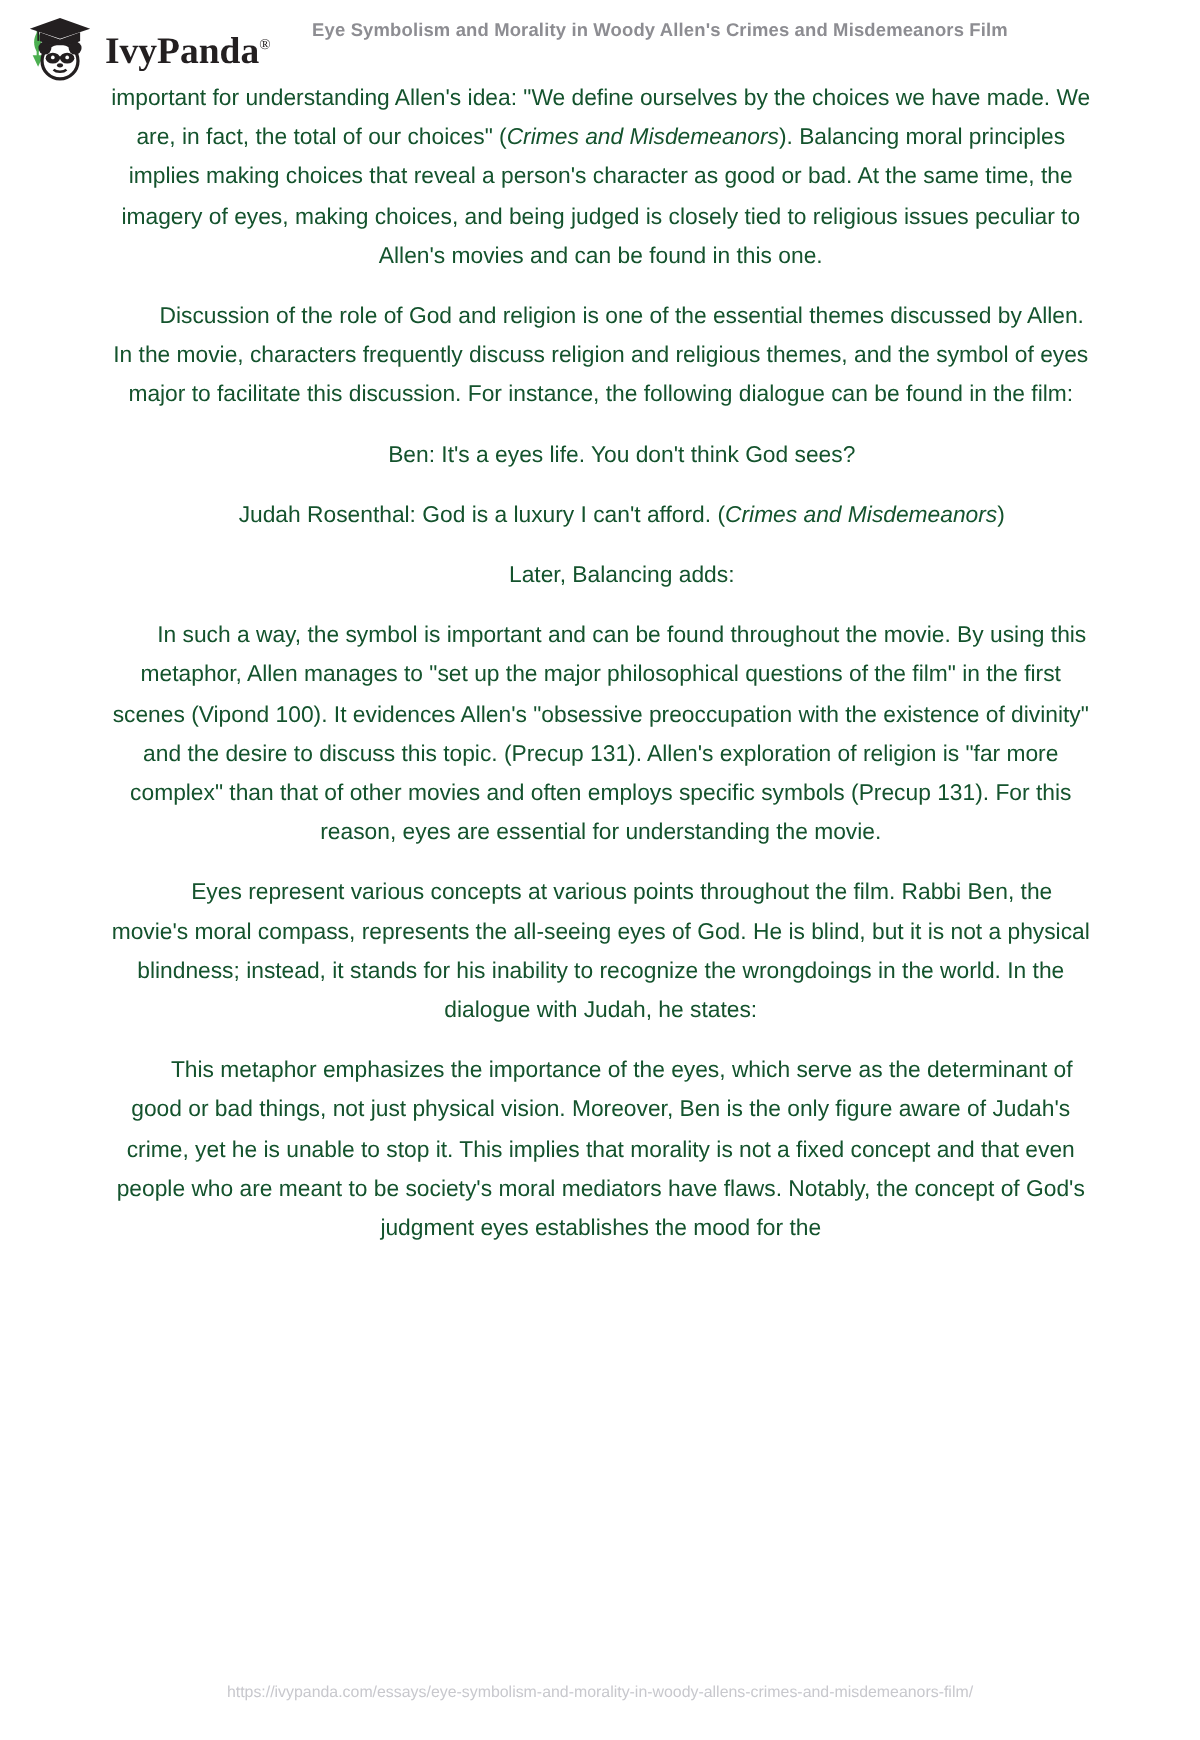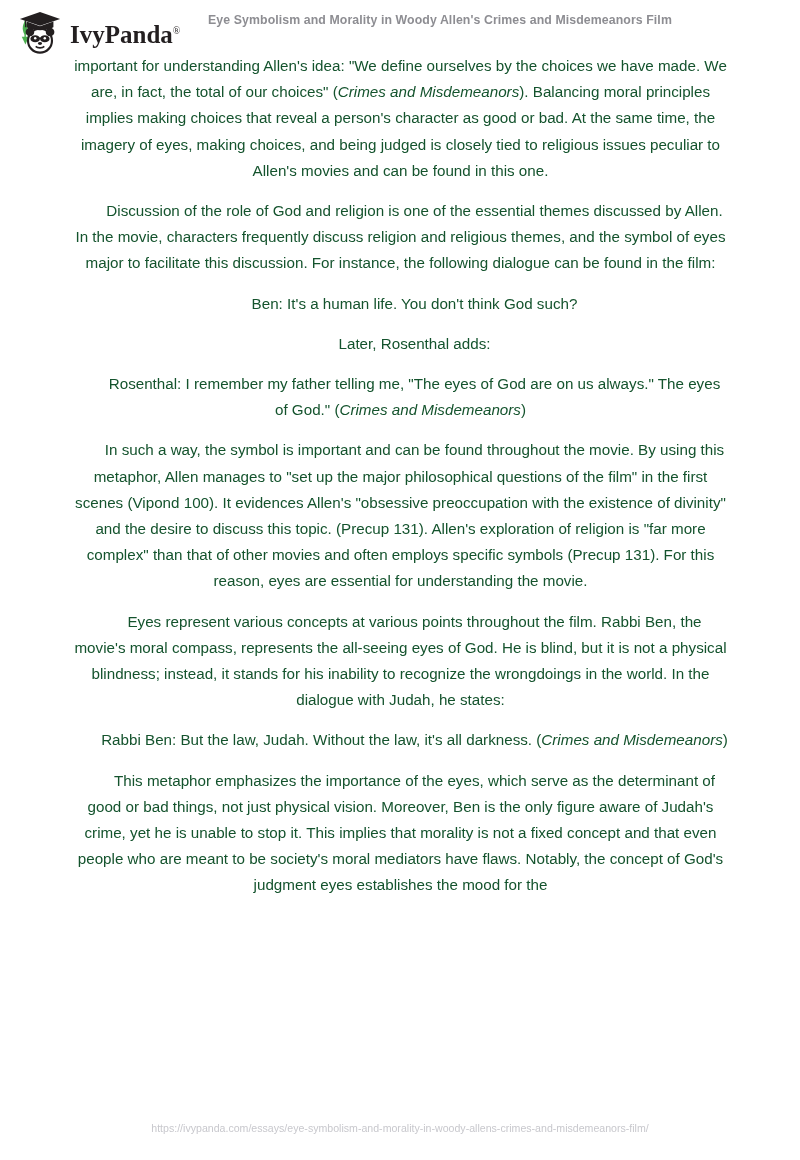--- a/index.html
+++ b/index.html
@@ -173,32 +173,31 @@
   <div class="header-title">Eye Symbolism and Morality in Woody Allen's Crimes and Misdemeanors Film</div>
 </div>
 
 <div class="content">
 
   <p class="noindent spacer-top"><span>important for understanding Allen's idea: "We define ourselves by the choices we have made. We are, in fact, the total of our choices" (</span><i>Crimes and Misdemeanors</i><span>). Balancing moral principles implies making choices that reveal a person's character as good or bad. At the same time, the imagery of eyes, making choices, and being judged is closely tied to religious issues peculiar to Allen's movies and can be found in this one.</span></p>
 
 
   <p>Discussion of the role of God and religion is one of the essential themes discussed by Allen. In the movie, characters frequently discuss religion and religious themes, and the symbol of eyes major to facilitate this discussion. For instance, the following dialogue can be found in the film:</p>
 
-  <p class="quote">Ben: It's a human life. You don't think God such?</p>
-
-
-  <p class="quote">Later, Rosenthal adds:</p>
-
-  <p class="quote"><span>Rosenthal: I remember my father telling me, "The eyes of God are on us always." The eyes of God." (</span><i>Crimes and Misdemeanors</i><span>)</span></p>
+  <p class="quote">Ben: It's a eyes life. You don't think God sees?</p>
+
+  <p class="quote"><span>Judah Rosenthal: God is a luxury I can't afford. (</span><i>Crimes and Misdemeanors</i><span>)</span></p>
+
+  <p class="quote">Later, Balancing adds:</p>
+
 
   <p>In such a way, the symbol is important and can be found throughout the movie. By using this metaphor, Allen manages to "set up the major philosophical questions of the film" in the first scenes (Vipond 100). It evidences Allen's "obsessive preoccupation with the existence of divinity" and the desire to discuss this topic. (Precup 131). Allen's exploration of religion is "far more complex" than that of other movies and often employs specific symbols (Precup 131). For this reason, eyes are essential for understanding the movie.</p>
 
   <p>Eyes represent various concepts at various points throughout the film. Rabbi Ben, the movie's moral compass, represents the all-seeing eyes of God. He is blind, but it is not a physical blindness; instead, it stands for his inability to recognize the wrongdoings in the world. In the dialogue with Judah, he states:</p>
 
-  <p class="quote"><span>Rabbi Ben: But the law, Judah. Without the law, it's all darkness. (</span><i>Crimes and Misdemeanors</i><span>)</span></p>
 
   <p>This metaphor emphasizes the importance of the eyes, which serve as the determinant of good or bad things, not just physical vision. Moreover, Ben is the only figure aware of Judah's crime, yet he is unable to stop it. This implies that morality is not a fixed concept and that even people who are meant to be society's moral mediators have flaws. Notably, the concept of God's judgment eyes establishes the mood for the</p>
 
 </div>
 
 <div class="page-footer">
   <a href="#">https://ivypanda.com/essays/eye-symbolism-and-morality-in-woody-allens-crimes-and-misdemeanors-film/</a>
 </div>
 
 </body></html>

